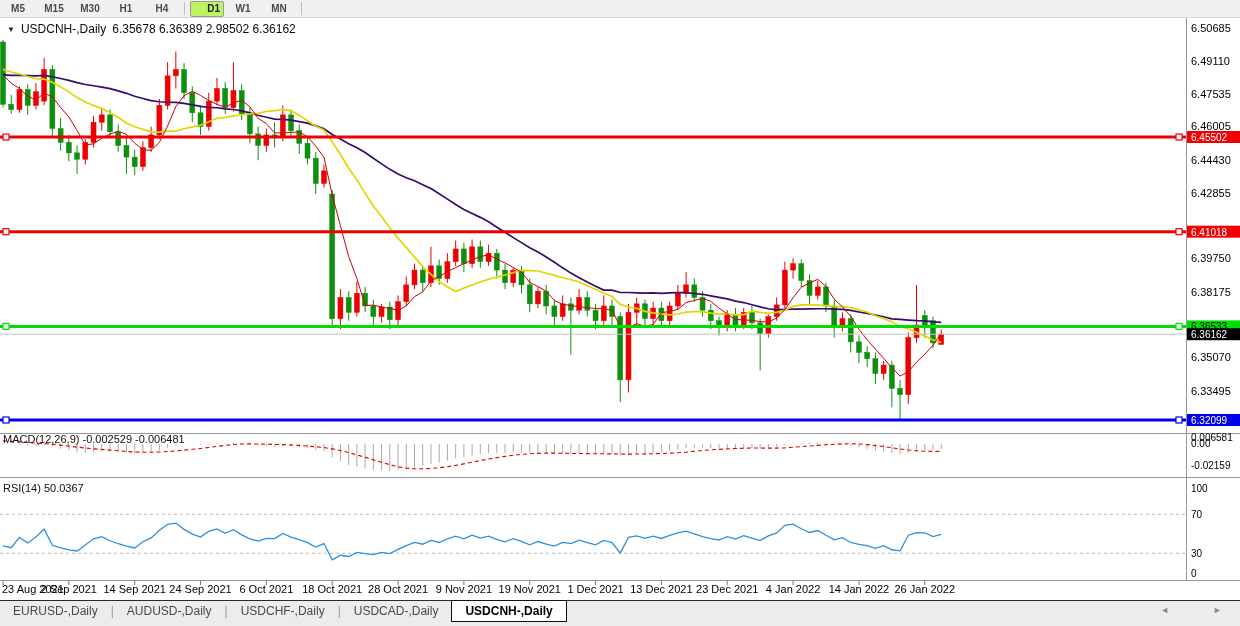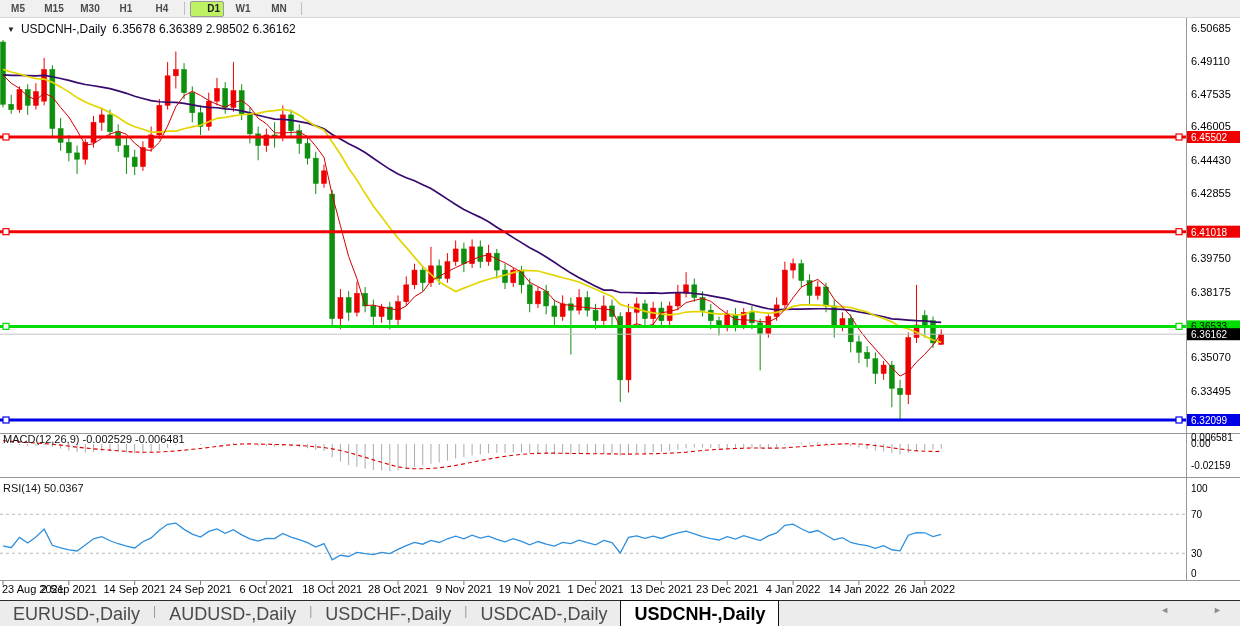--- a/index.html
+++ b/index.html
@@ -15,21 +15,21 @@
   .tf-btn.active{background:#bef264;border:1px solid #9a9a9a;border-radius:2px;color:#222;text-align:right;}
   .tf-sep{width:1px;height:13px;background:#c0c0c0;margin:0 4px;}
   
   .chart-title{position:absolute;top:22px;left:7px;z-index:4;font-size:12px;color:#0a0a14;
     display:flex;align-items:center;gap:6px;white-space:nowrap;}
   .chart-title .tri{font-size:8px;color:#222;}
   
   .tabbar{position:absolute;top:600px;left:0;width:1240px;height:26px;background:#ececec;
     border-top:1px solid #2a2a2a;display:flex;align-items:flex-start;padding-top:1px;
     box-sizing:border-box;z-index:5;}
-  .tab{font-size:18px;color:#4a4a4a;padding:2px 13px;cursor:pointer;white-space:nowrap;}
+  .tab{font-size:12px;color:#4a4a4a;padding:2px 13px;cursor:pointer;white-space:nowrap;}
   .tab.active{background:#fff;border:1px solid #111;color:#000;font-weight:bold;
     margin-top:-2px;padding:3px 13px;}
   .tab-sep{color:#9a9a9a;font-size:12px;padding-top:2px;}
   .tab-arrows{margin-left:auto;display:flex;gap:44px;padding:3px 18px 0 0;}
   .tab-arrow{color:#8a8a8a;font-size:9px;cursor:pointer;}
 </style>
 </head>
 <body>
 
 <div id="app">

